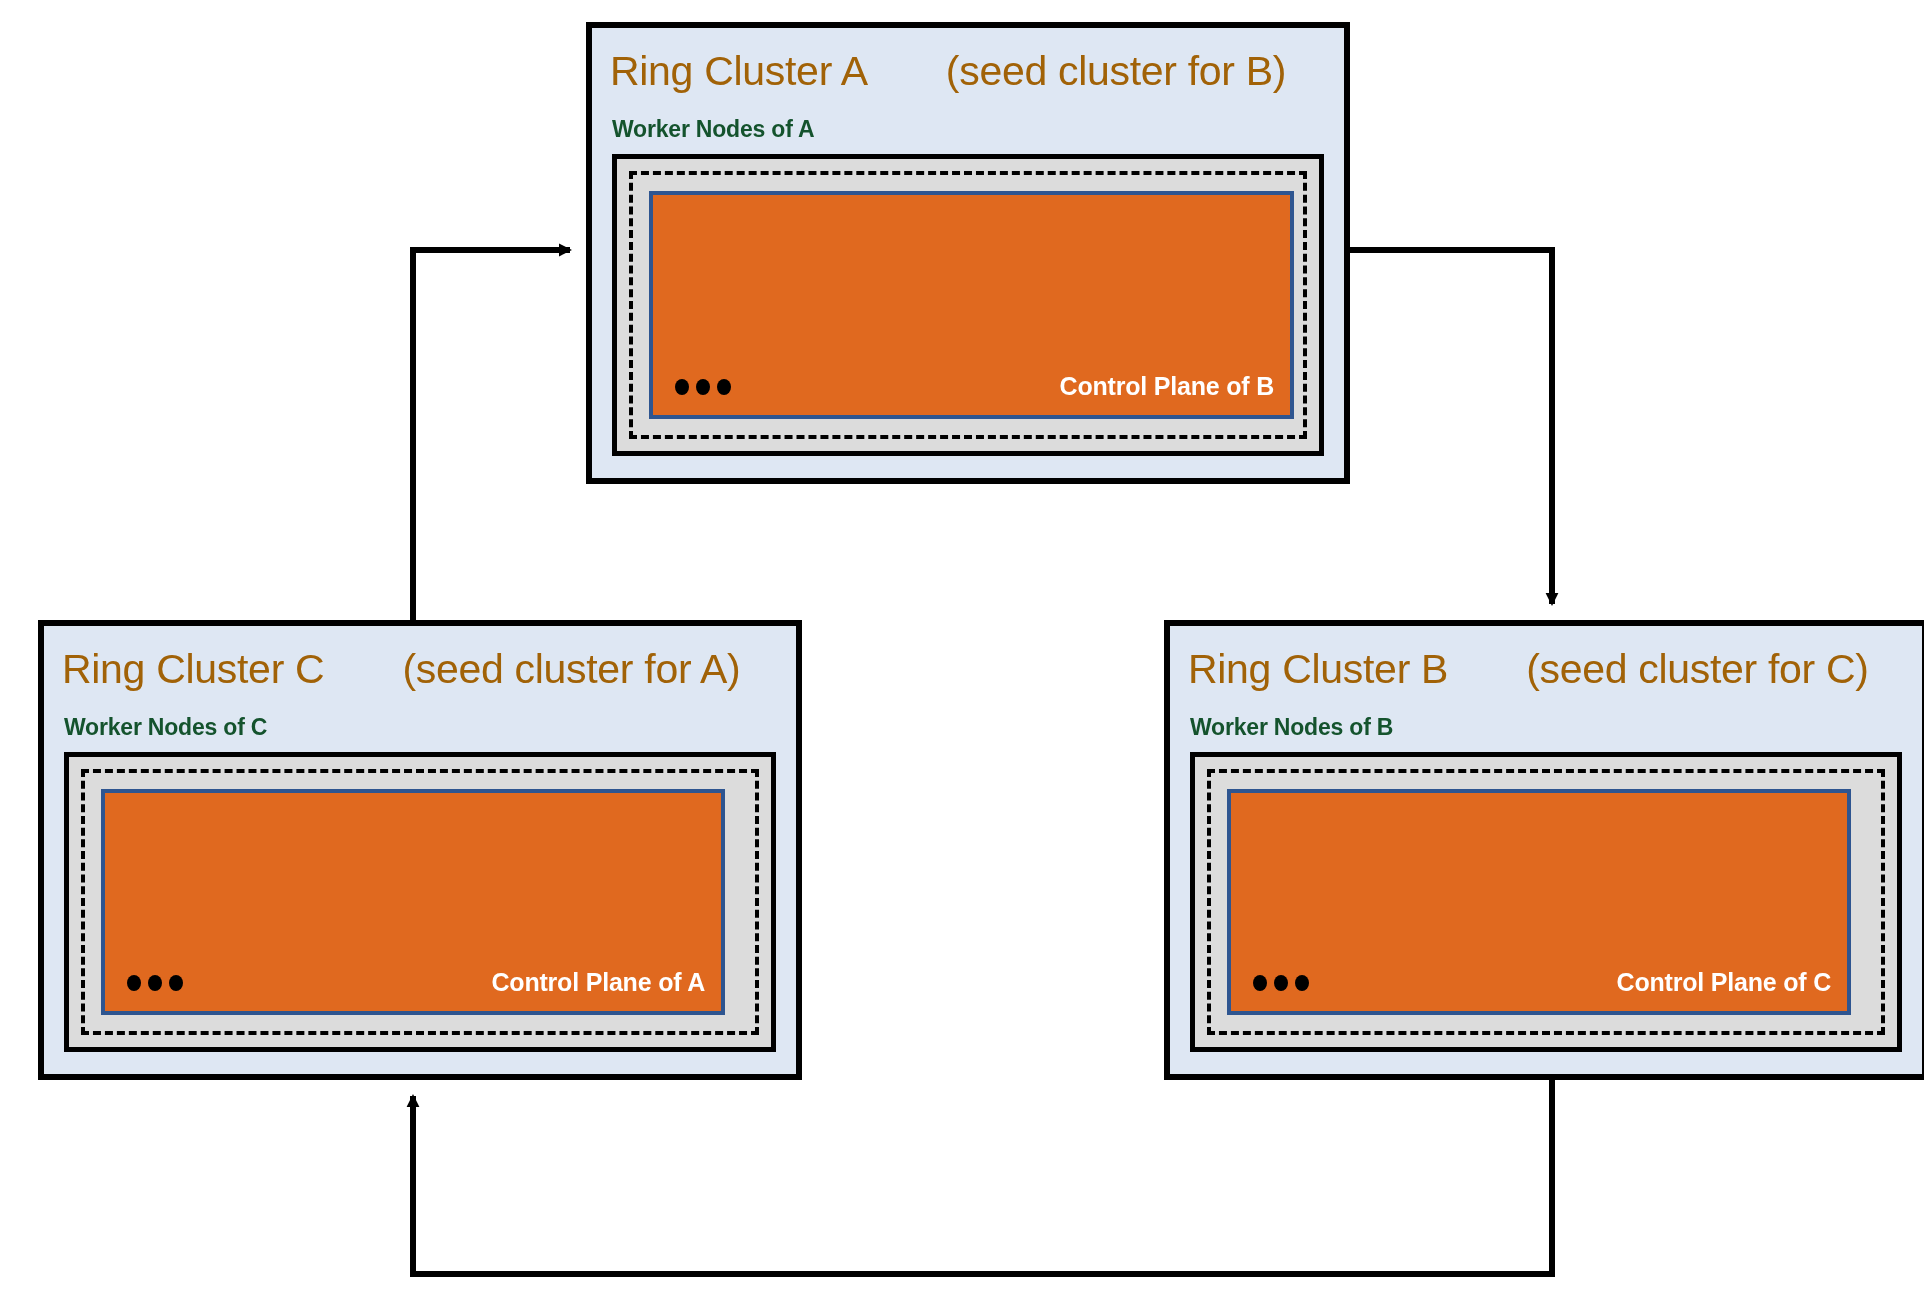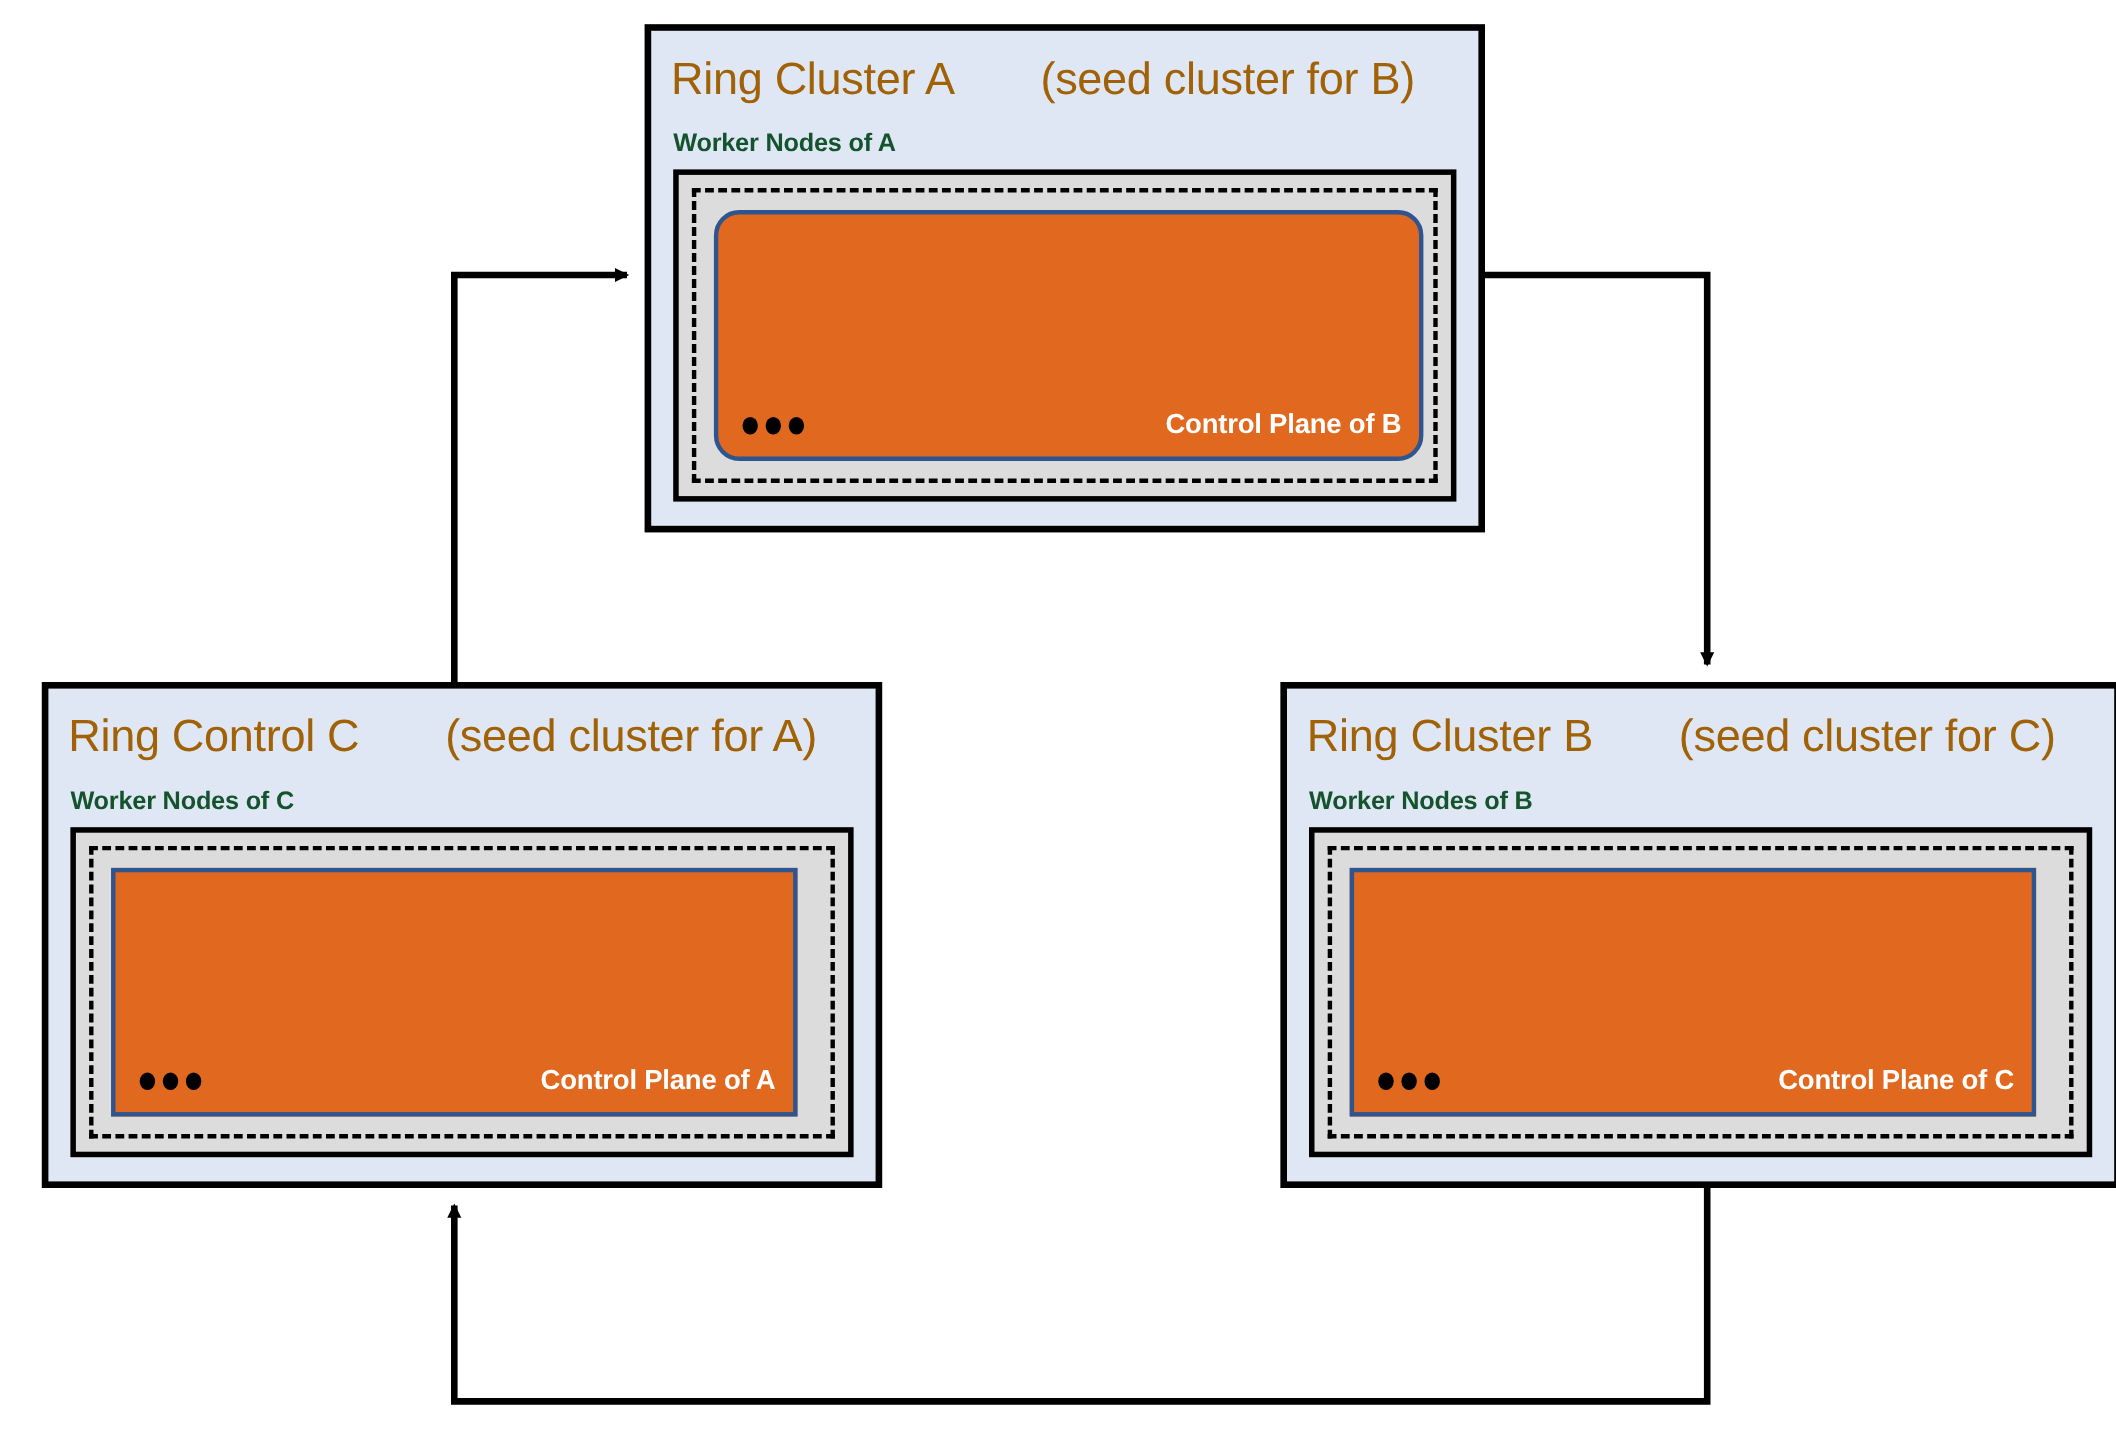--- a/index.html
+++ b/index.html
@@ -119,21 +119,21 @@
   .cp-dots i {
     display: block;
     width: 14px;
     height: 16px;
     border-radius: 50%;
     background: #000000;
   }
 
   
   #cluster-a { left: 586px; top: 22px; width: 764px; height: 462px; }
-  #cluster-a .control-plane { width: 645px; border-radius: 23px; }
+  #cluster-a .control-plane { width: 645px; }
   #cluster-c { left: 38px;  top: 620px; width: 764px; height: 460px; }
   #cluster-b { left: 1164px; top: 620px; width: 764px; height: 460px; }
 </style>
 </head>
 <body>
 
 <div id="canvas">
 
   <svg id="arrow-layer" viewBox="0 0 1924 1306" width="1924" height="1306" xmlns="http://www.w3.org/2000/svg">
     <defs>
@@ -176,21 +176,21 @@
               <i></i>
           </div>
           <div class="cp-label">Control Plane of B</div>
         </div>
       </div>
     </div>
   </div>
 
   <div class="cluster" id="cluster-c">
     <div class="cluster-title">
-      <span class="title-main">Ring Control C</span>
+      <span class="title-main">Ring Cluster C</span>
       <span class="title-note">(seed cluster for A)</span>
     </div>
     <div class="worker-label">Worker Nodes of C</div>
     <div class="worker-group">
       <div class="dashed-box">
         <div class="control-plane">
           <div class="cp-dots">
             <i></i>
               <i></i>
               <i></i>

